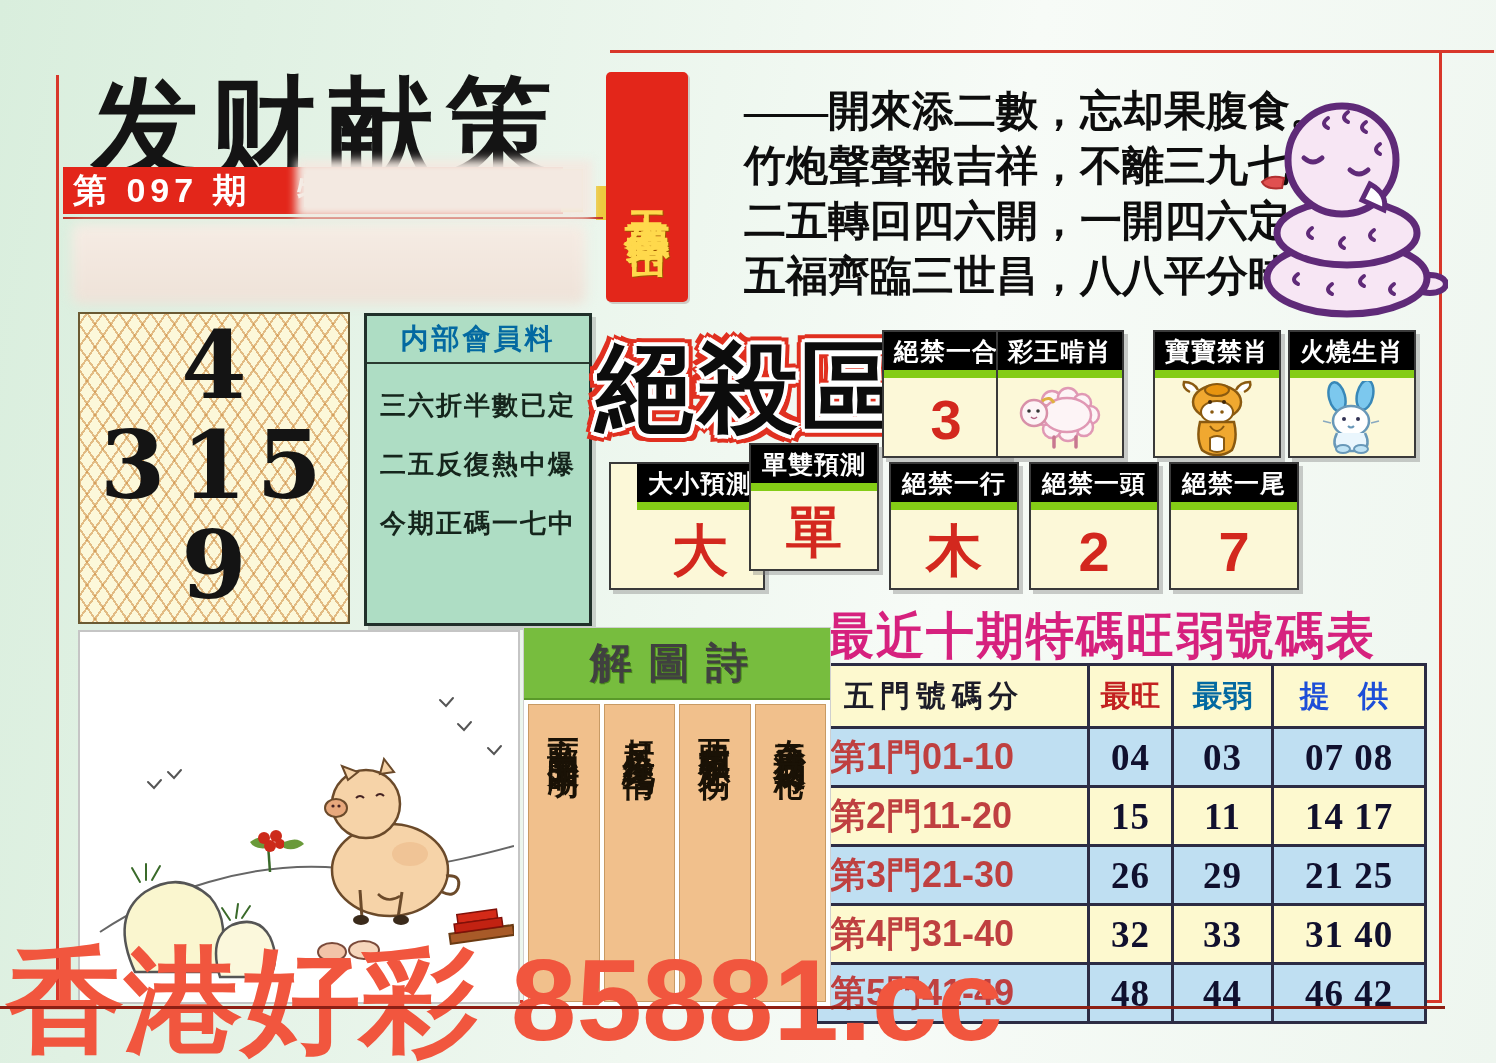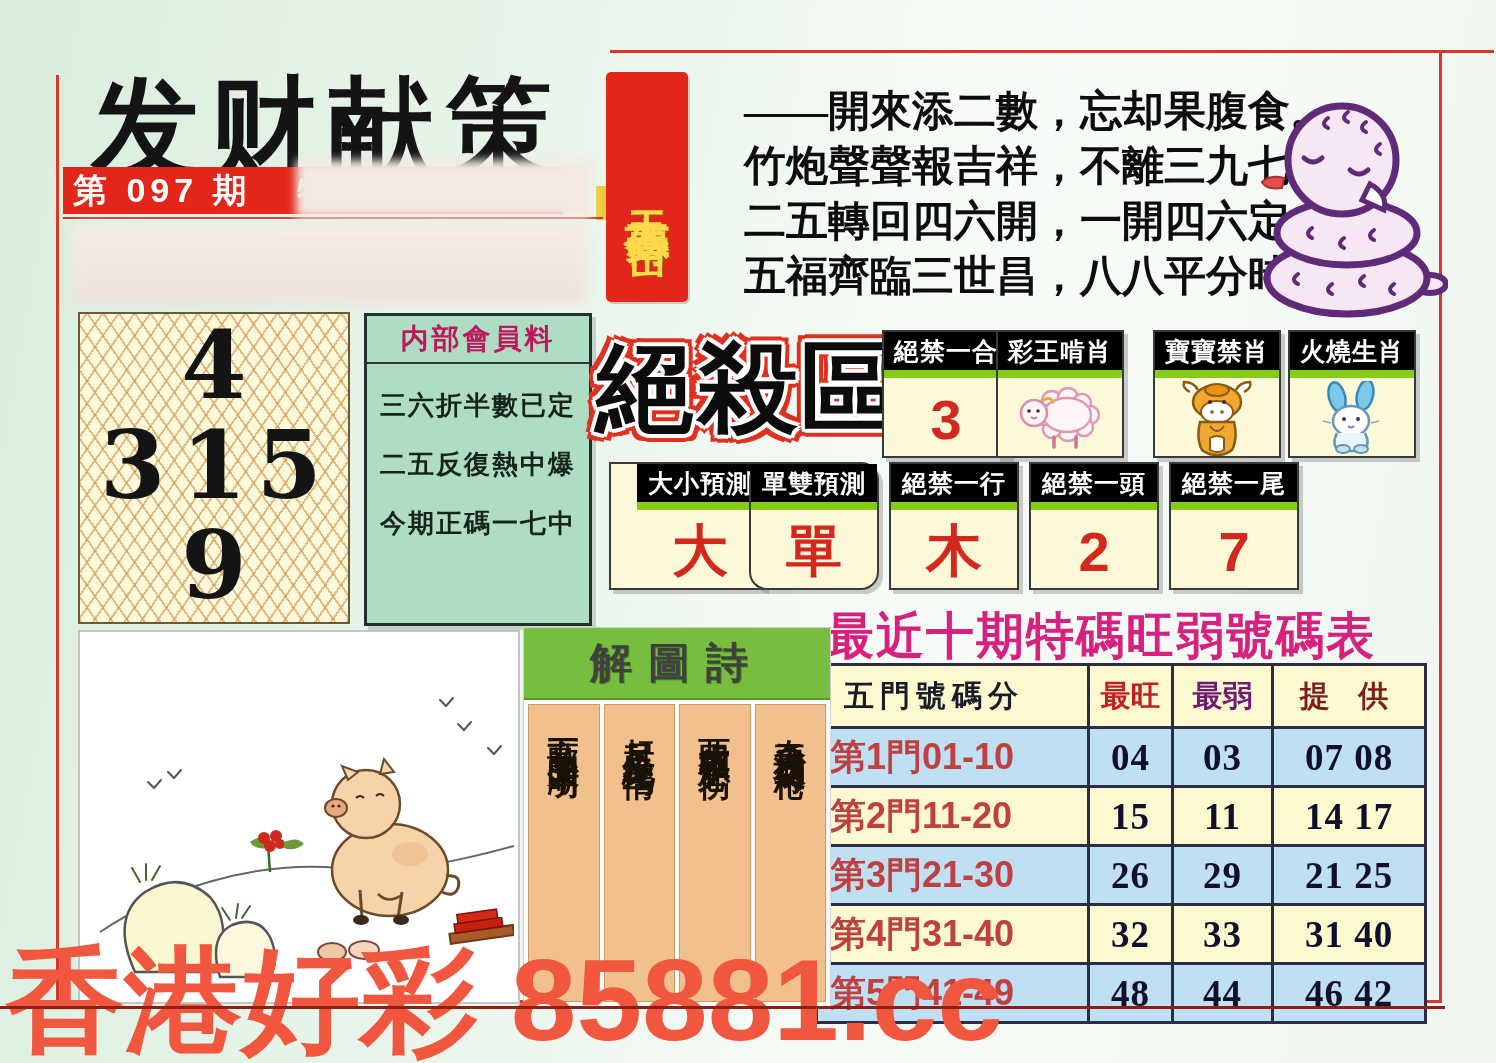--- a/index.html
+++ b/index.html
@@ -44,21 +44,21 @@
     color:#141414;line-height:1;}
   .n-top{left:0;right:0;top:4px;text-align:center;}
   .n-left{left:20px;top:104px;}
   .n-center{left:0;right:0;top:104px;text-align:center;}
   .n-right{right:26px;top:104px;}
   .n-bottom{left:0;right:0;top:204px;text-align:center;}
   
   .member{position:absolute;left:364px;top:313px;width:222px;height:307px;background:#aeddc4;
     border:3px solid #20302a;box-shadow:4px 4px 0 rgba(120,120,120,.3);}
   .member-title{height:46px;display:flex;align-items:center;justify-content:center;font-size:28px;
-    font-weight:800;color:#be185d;border-bottom:2px solid #2a3a30;letter-spacing:3px;}
+    font-weight:800;color:#0369a1;border-bottom:2px solid #2a3a30;letter-spacing:3px;}
   .member-line{text-align:center;font-size:26px;font-weight:700;color:#15251c;margin-top:24px;
     font-family:"DejaVu Serif",serif;letter-spacing:2px;white-space:nowrap;}
   
   .ksz{position:absolute;left:596px;top:322px;font-size:100px;font-weight:900;color:#0c0c0c;
     font-family:"Liberation Serif",serif;letter-spacing:2px;white-space:nowrap;
     text-shadow:
       -3px -3px 0 #fff,3px -3px 0 #fff,-3px 3px 0 #fff,3px 3px 0 #fff,-4px 0 0 #fff,4px 0 0 #fff,0 -4px 0 #fff,0 4px 0 #fff,
       -7px -7px 0 #e03020,7px -7px 0 #e03020,-7px 7px 0 #e03020,7px 7px 0 #e03020,-8px 0 0 #e03020,8px 0 0 #e03020,0 -8px 0 #e03020,0 8px 0 #e03020;}
   
   .zbox{position:absolute;border:2px solid #3a3a3a;background:#fcf8d8;
@@ -69,22 +69,22 @@
   .zval{color:#d3281e;font-weight:800;font-size:56px;white-space:nowrap;}
   .zval.small{font-size:46px;}
   
   .table-title{position:absolute;left:826px;top:604px;font-size:48px;font-weight:900;color:#d6217e;
     letter-spacing:2px;white-space:nowrap;transform:scaleY(1.05);}
   .hot-table{position:absolute;left:815px;top:663px;border-collapse:collapse;background:#fdf9cf;}
   .hot-table td{border:3px solid #2c2c44;text-align:center;vertical-align:middle;}
   .hot-table .hd td{height:58px;background:#fdf9cf;font-size:30px;font-weight:800;}
   .hd .h-label{color:#1c1c28;text-align:left;padding-left:26px;letter-spacing:6px;}
   .hd .h-hot{color:#c32121;}
-  .hd .h-weak{color:#701a75;}
-  .hd .h-provide{color:#7f1d1d;letter-spacing:10px;}
+  .hd .h-weak{color:#0369a1;}
+  .hd .h-provide{color:#1d4ed8;letter-spacing:10px;}
   .hot-table .dr td{height:54px;}
   .r-blue td{background:#bfdff2;}
   .r-yellow td{background:#fdf9cf;}
   td.lbl{color:#bf4040;font-size:36px;font-weight:800;text-align:left;padding-left:12px;white-space:nowrap;}
   td.num{font-family:"Liberation Serif",serif;font-weight:700;font-size:37px;color:#10102e;letter-spacing:1px;white-space:nowrap;}
   
   .jietu{position:absolute;left:523px;top:627px;width:306px;height:378px;background:#fff;
     border:1px solid #cfcfcf;}
   .jietu-head{height:70px;background:#77bd3e;border-bottom:2px solid #5a9a2a;display:flex;
     align-items:center;justify-content:center;color:#404040;font-size:42px;font-weight:900;
@@ -253,21 +253,21 @@
       </span>
     </div>
   </div>
 
   <div class="zbox" style="left:609px;top:462px;width:126px;height:124px;padding-left:26px;">
     <div class="zhead">大小預測</div>
     <div class="zbody">
         <span class="zval">大</span>
       </div>
   </div>
-  <div class="zbox" style="left:749px;top:462px;width:126px;height:124px;border-radius:18px;">
+  <div class="zbox" style="left:749px;top:443px;width:126px;height:124px;">
     <div class="zhead">單雙預測</div>
     <div class="zbody">
         <span class="zval">單</span>
       </div>
   </div>
   <div class="zbox" style="left:889px;top:462px;width:126px;height:124px;">
     <div class="zhead">絕禁一行</div>
     <div class="zbody">
         <span class="zval">木</span>
       </div>

